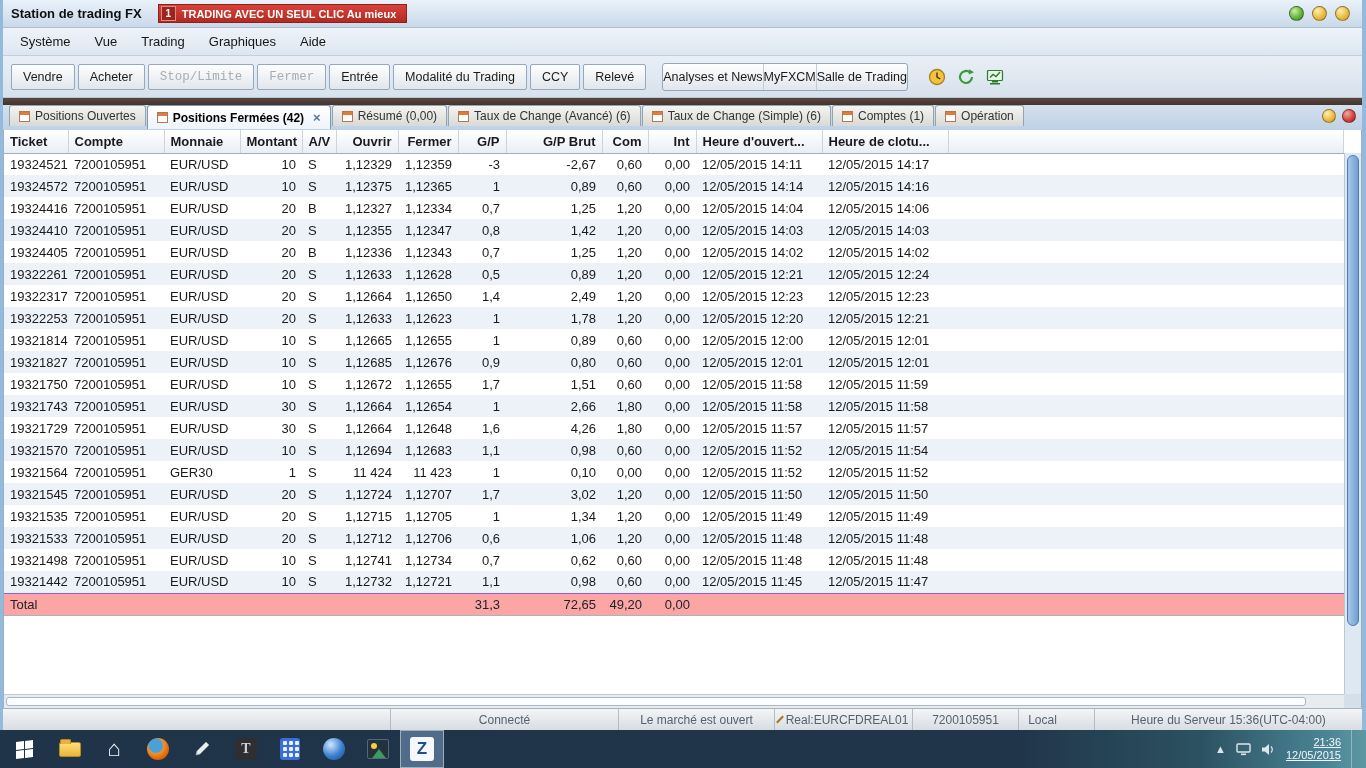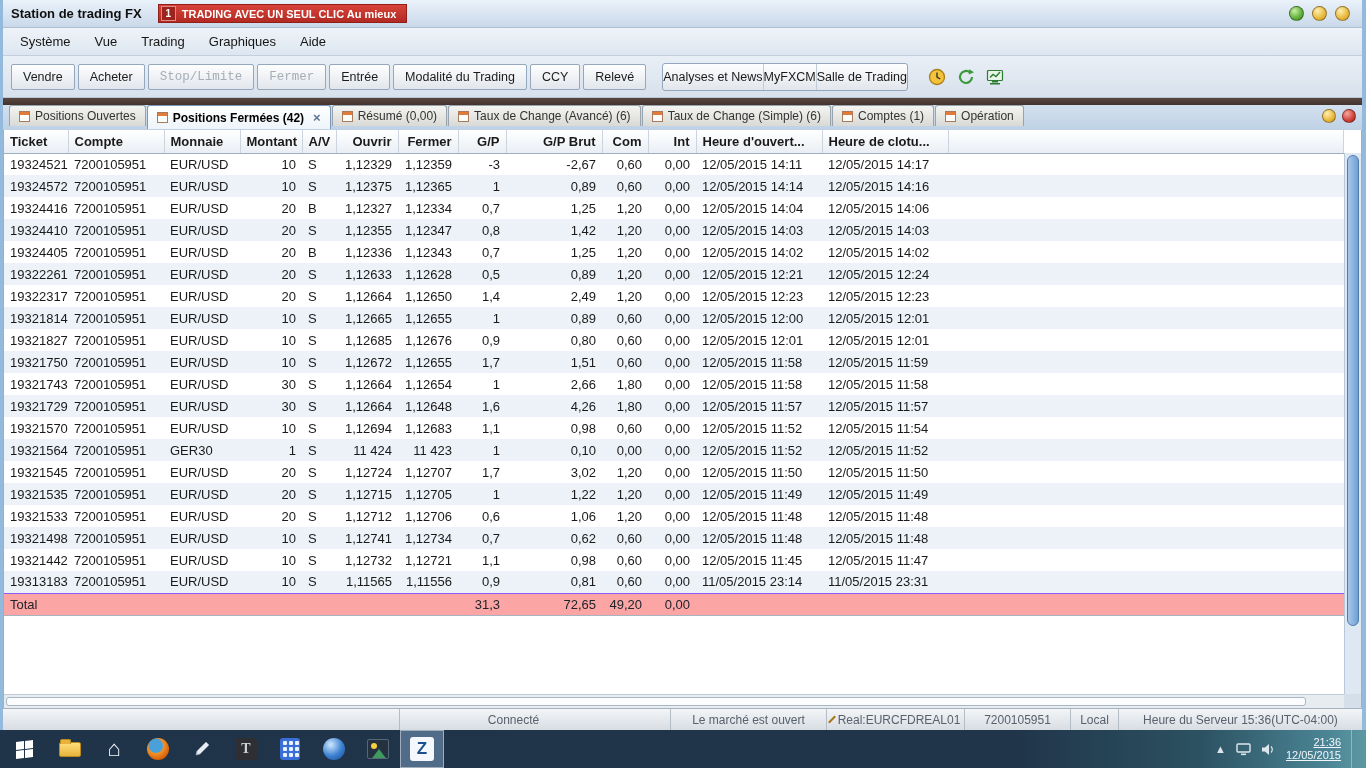--- a/index.html
+++ b/index.html
@@ -84,22 +84,22 @@
   .hscroll { position:absolute; left:0; right:17px; bottom:0; height:14px; background:#e7ecf1; border-top:1px solid #c2ccd6; }
   .hthumb { position:absolute; top:2px; left:2px; width:97%; bottom:2px; background:#fbfcfd; border:1px solid #aab6c2; border-radius:3px; cursor:pointer; }
   .scroll-corner { position:absolute; right:0; bottom:0; width:17px; height:14px; background:#d4dfe9; }
 
   
   .statusbar { height:22px; display:flex; align-items:center; background:linear-gradient(#f3f5f7,#d8dde3);
                border-top:1px solid #a8b2bc; color:#58616c; font-size:12px; }
   .sb-spacer { flex:1; }
   .sb-seg { height:100%; display:flex; align-items:center; justify-content:center; gap:5px;
             border-left:1px solid #b4bcc6; padding:0 10px; white-space:nowrap; }
-  .sb-connect { width:228px; } .sb-market { width:156px;margin-left:43px; } .sb-account { width:138px; }
-  .sb-number { width:106px; } .sb-local { width:48px; } .sb-time { width:244px; }
+  .sb-connect { width:228px; } .sb-market { width:156px; } .sb-account { width:138px; }
+  .sb-number { width:106px; } .sb-local { width:48px; } .sb-time { width:268px;margin-left:28px; }
   .gold-coin { width:9px; height:9px; background:linear-gradient(#ffe28a,#d89a1c); border:1px solid #a97614;
                transform:rotate(45deg); display:inline-block; }
 
   
   .taskbar { height:38px; display:flex; align-items:center;
              background:linear-gradient(90deg,#1f3349 0%,#20344a 74%,#2c5262 88%,#4a8494 97%,#5d98a2 100%); }
   .start-btn { width:48px; height:38px; display:flex; align-items:center; justify-content:center; cursor:pointer; }
   .winlogo { display:grid; grid-template-columns:8px 8px; grid-template-rows:8px 8px; gap:1px; transform:skewY(-6deg); }
   .winlogo span { background:#fff; }
   .task-icon { width:44px; height:38px; display:flex; align-items:center; justify-content:center; cursor:pointer; }
@@ -378,20 +378,36 @@
                 <td class="c-r">1,12650</td>
                 <td class="c-r">1,4</td>
                 <td class="c-r">2,49</td>
                 <td class="c-r">1,20</td>
                 <td class="c-r">0,00</td>
                 <td class="c-l">12/05/2015 12:23</td>
                 <td class="c-l">12/05/2015 12:23</td>
                 <td class="c-fill"></td>
               </tr>
               <tr>
+                <td class="c-l">19322253</td>
+                <td class="c-l">7200105951</td>
+                <td class="c-l">EUR/USD</td>
+                <td class="c-r">20</td>
+                <td class="c-l">S</td>
+                <td class="c-r">1,12633</td>
+                <td class="c-r">1,12623</td>
+                <td class="c-r">1</td>
+                <td class="c-r">1,78</td>
+                <td class="c-r">1,20</td>
+                <td class="c-r">0,00</td>
+                <td class="c-l">12/05/2015 12:20</td>
+                <td class="c-l">12/05/2015 12:21</td>
+                <td class="c-fill"></td>
+              </tr>
+              <tr>
                 <td class="c-l">19321814</td>
                 <td class="c-l">7200105951</td>
                 <td class="c-l">EUR/USD</td>
                 <td class="c-r">10</td>
                 <td class="c-l">S</td>
                 <td class="c-r">1,12665</td>
                 <td class="c-r">1,12655</td>
                 <td class="c-r">1</td>
                 <td class="c-r">0,89</td>
                 <td class="c-r">0,60</td>
@@ -514,21 +530,21 @@
               </tr>
               <tr>
                 <td class="c-l">19321535</td>
                 <td class="c-l">7200105951</td>
                 <td class="c-l">EUR/USD</td>
                 <td class="c-r">20</td>
                 <td class="c-l">S</td>
                 <td class="c-r">1,12715</td>
                 <td class="c-r">1,12705</td>
                 <td class="c-r">1</td>
-                <td class="c-r">1,22</td>
+                <td class="c-r">1,34</td>
                 <td class="c-r">1,20</td>
                 <td class="c-r">0,00</td>
                 <td class="c-l">12/05/2015 11:49</td>
                 <td class="c-l">12/05/2015 11:49</td>
                 <td class="c-fill"></td>
               </tr>
               <tr>
                 <td class="c-l">19321533</td>
                 <td class="c-l">7200105951</td>
                 <td class="c-l">EUR/USD</td>
@@ -567,36 +583,20 @@
                 <td class="c-r">10</td>
                 <td class="c-l">S</td>
                 <td class="c-r">1,12732</td>
                 <td class="c-r">1,12721</td>
                 <td class="c-r">1,1</td>
                 <td class="c-r">0,98</td>
                 <td class="c-r">0,60</td>
                 <td class="c-r">0,00</td>
                 <td class="c-l">12/05/2015 11:45</td>
                 <td class="c-l">12/05/2015 11:47</td>
-                <td class="c-fill"></td>
-              </tr>
-              <tr>
-                <td class="c-l">19313183</td>
-                <td class="c-l">7200105951</td>
-                <td class="c-l">EUR/USD</td>
-                <td class="c-r">10</td>
-                <td class="c-l">S</td>
-                <td class="c-r">1,11565</td>
-                <td class="c-r">1,11556</td>
-                <td class="c-r">0,9</td>
-                <td class="c-r">0,81</td>
-                <td class="c-r">0,60</td>
-                <td class="c-r">0,00</td>
-                <td class="c-l">11/05/2015 23:14</td>
-                <td class="c-l">11/05/2015 23:31</td>
                 <td class="c-fill"></td>
               </tr>
             </tbody>
           <tfoot>
             <tr class="total-row">
               <td colspan="7" class="c-l">Total</td>
               <td class="c-r">31,3</td>
               <td class="c-r">72,65</td>
               <td class="c-r">49,20</td>
               <td class="c-r">0,00</td>

